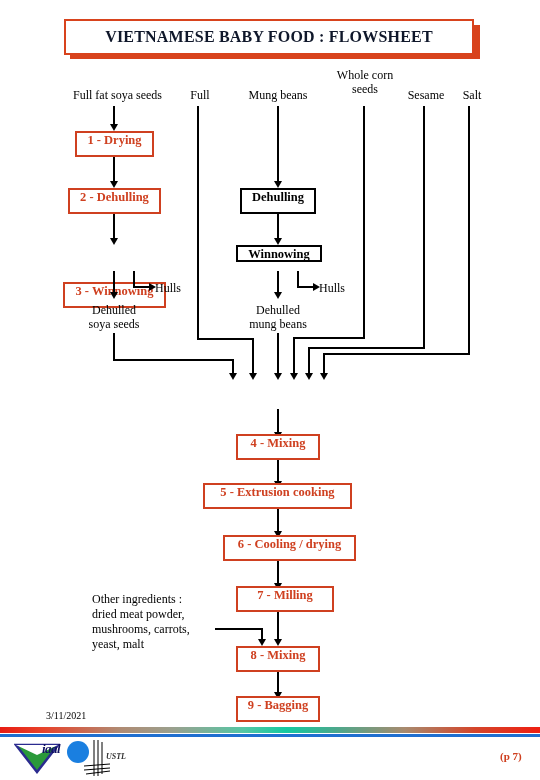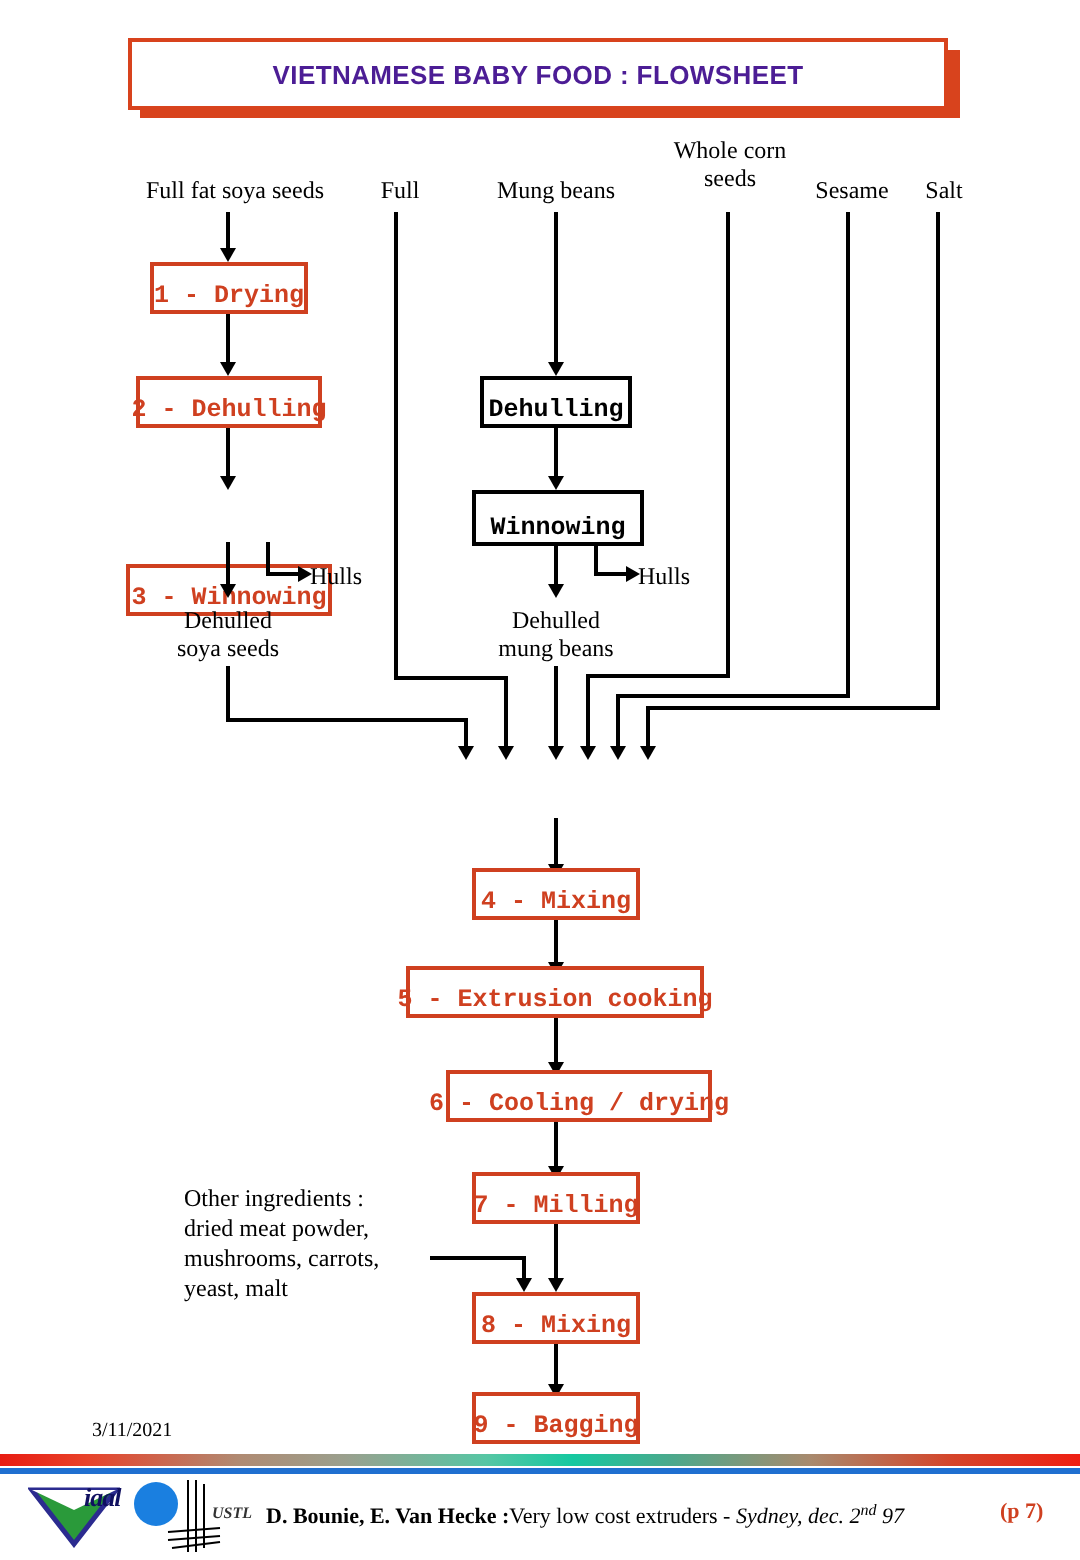--- a/index.html
+++ b/index.html
@@ -33,25 +33,25 @@
     position: absolute;
     left: 64px; top: 19px;
     width: 406px; height: 32px;
     border: 2px solid #d8431d;
     background: #ffffff;
     display: flex;
     align-items: center;
     justify-content: center;
   }
   .title-text {
-    font-family: Liberation Sans, sans-serif;
-    font-weight: bold;
-    font-size: 13px;
+    font-family: Liberation Serif, serif;
+    font-weight: bold;
+    font-size: 16px;
     letter-spacing: 0.2px;
-    color: #4c1d95;
+    color: #0f172a;
     white-space: nowrap;
   }
 
   
   .lbl {
     position: absolute;
     font-size: 12px;
     line-height: 14px;
     color: #000;
     white-space: pre;
@@ -84,24 +84,23 @@
     border-top: 4px solid transparent;
     border-bottom: 4px solid transparent;
     border-left: 7px solid #000;
   }
 
   
   .pbox {
     position: absolute;
     box-sizing: border-box;
     display: flex;
-    align-items: flex-end;
+    align-items: flex-start;
     justify-content: center;
     background: #ffffff;
-    font-family: Liberation Mono, monospace;
   }
   .pbox span {
     font-weight: bold;
     font-size: 12.5px;
     white-space: nowrap;
   }
   .pbox.red {
     border: 2px solid #cf4020;
   }
   .pbox.red span { color: #cf4020; }
@@ -240,21 +239,21 @@
   <div class="vline" style="left:277px; top:106px; height:76px;"></div>
   <div class="ahead-down" style="left:274px; top:181px;"></div>
 
   <div class="pbox black" style="left:240px; top:188px; width:76px; height:26px;">
     <span>Dehulling</span>
   </div>
 
   <div class="vline" style="left:277px; top:214px; height:25px;"></div>
   <div class="ahead-down" style="left:274px; top:238px;"></div>
 
-  <div class="pbox black" style="left:236px; top:245px; width:86px; height:28px;">
+  <div class="pbox black" style="left:236px; top:245px; width:86px; height:17px;">
     <span>Winnowing</span>
   </div>
 
   <div class="vline" style="left:277px; top:271px; height:22px;"></div>
   <div class="ahead-down" style="left:274px; top:292px;"></div>
 
   <div class="vline" style="left:297px; top:271px; height:17px;"></div>
   <div class="hline" style="left:297px; top:286px; width:17px;"></div>
   <div class="ahead-right" style="left:313px; top:283px;"></div>
   <div class="lbl left" style="left:319px; top:281px; width:50px;">Hulls</div>
@@ -298,21 +297,21 @@
   <div class="vline" style="left:277px; top:509px; height:24px;"></div>
   <div class="ahead-down" style="left:274px; top:531px;"></div>
 
   <div class="pbox red" style="left:211px; top:535px; width:133px; height:26px;margin-left:12px;">
     <span>6 - Cooling / drying</span>
   </div>
 
   <div class="vline" style="left:277px; top:561px; height:24px;"></div>
   <div class="ahead-down" style="left:274px; top:583px;"></div>
 
-  <div class="pbox red" style="left:236px; top:586px; width:84px; height:26px;">
+  <div class="pbox red" style="left:236px; top:586px; width:98px; height:26px;">
     <span>7 - Milling</span>
   </div>
 
   <div class="vline" style="left:277px; top:612px; height:28px;"></div>
   <div class="ahead-down" style="left:274px; top:639px;"></div>
 
   <div class="lbl left" style="left:92px; top:592px; width:135px; line-height:15px;">Other ingredients :
 dried meat powder,
 mushrooms, carrots,
 yeast, malt</div>
@@ -352,19 +351,16 @@
         <line x1="34" y1="2" x2="34" y2="38"></line>
         <line x1="38" y1="4" x2="38" y2="36"></line>
         <line x1="20" y1="28" x2="46" y2="26"></line>
         <line x1="20" y1="32" x2="46" y2="30"></line>
         <line x1="22" y1="36" x2="46" y2="33"></line>
       </g>
     </svg>
     <div class="ustl-text">USTL</div>
   </div>
 
-  <div class="footer-cite">
-    <b>D. Bounie, E. Van Hecke :</b><span>Very low cost extruders - </span><i>Sydney, dec. 2</i><i><sup>nd</sup></i><i> 97</i>
-  </div>
 
   <div class="page-num">(p 7)</div>
 
 </div>
 
 </body></html>

